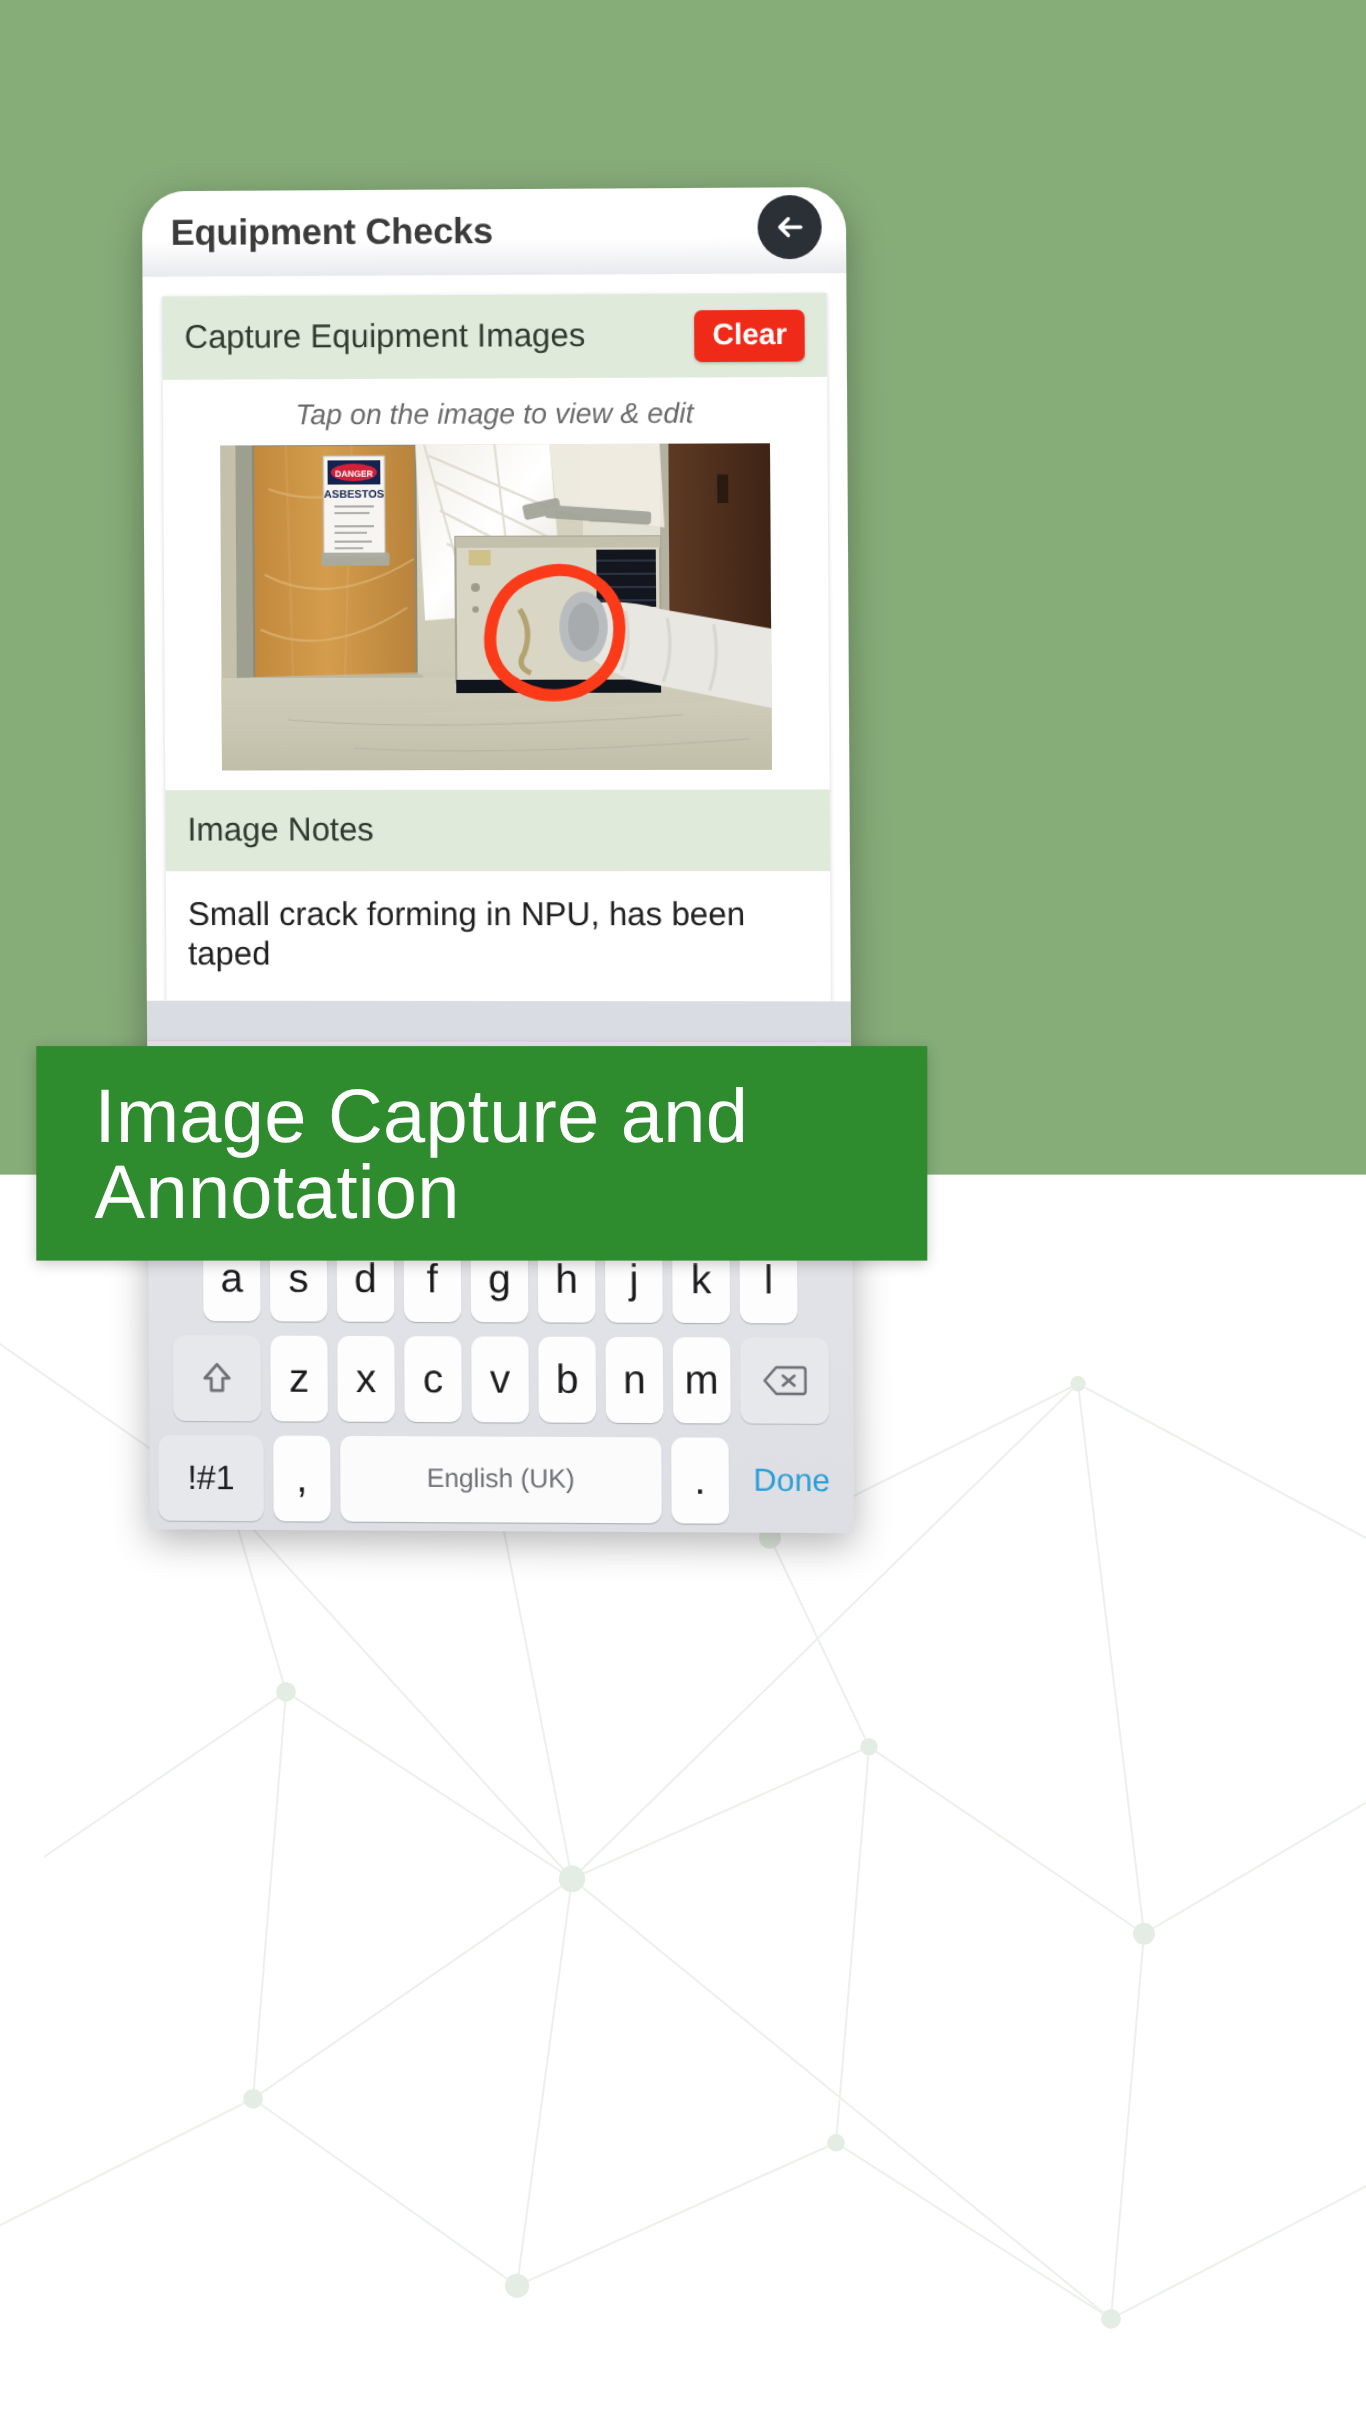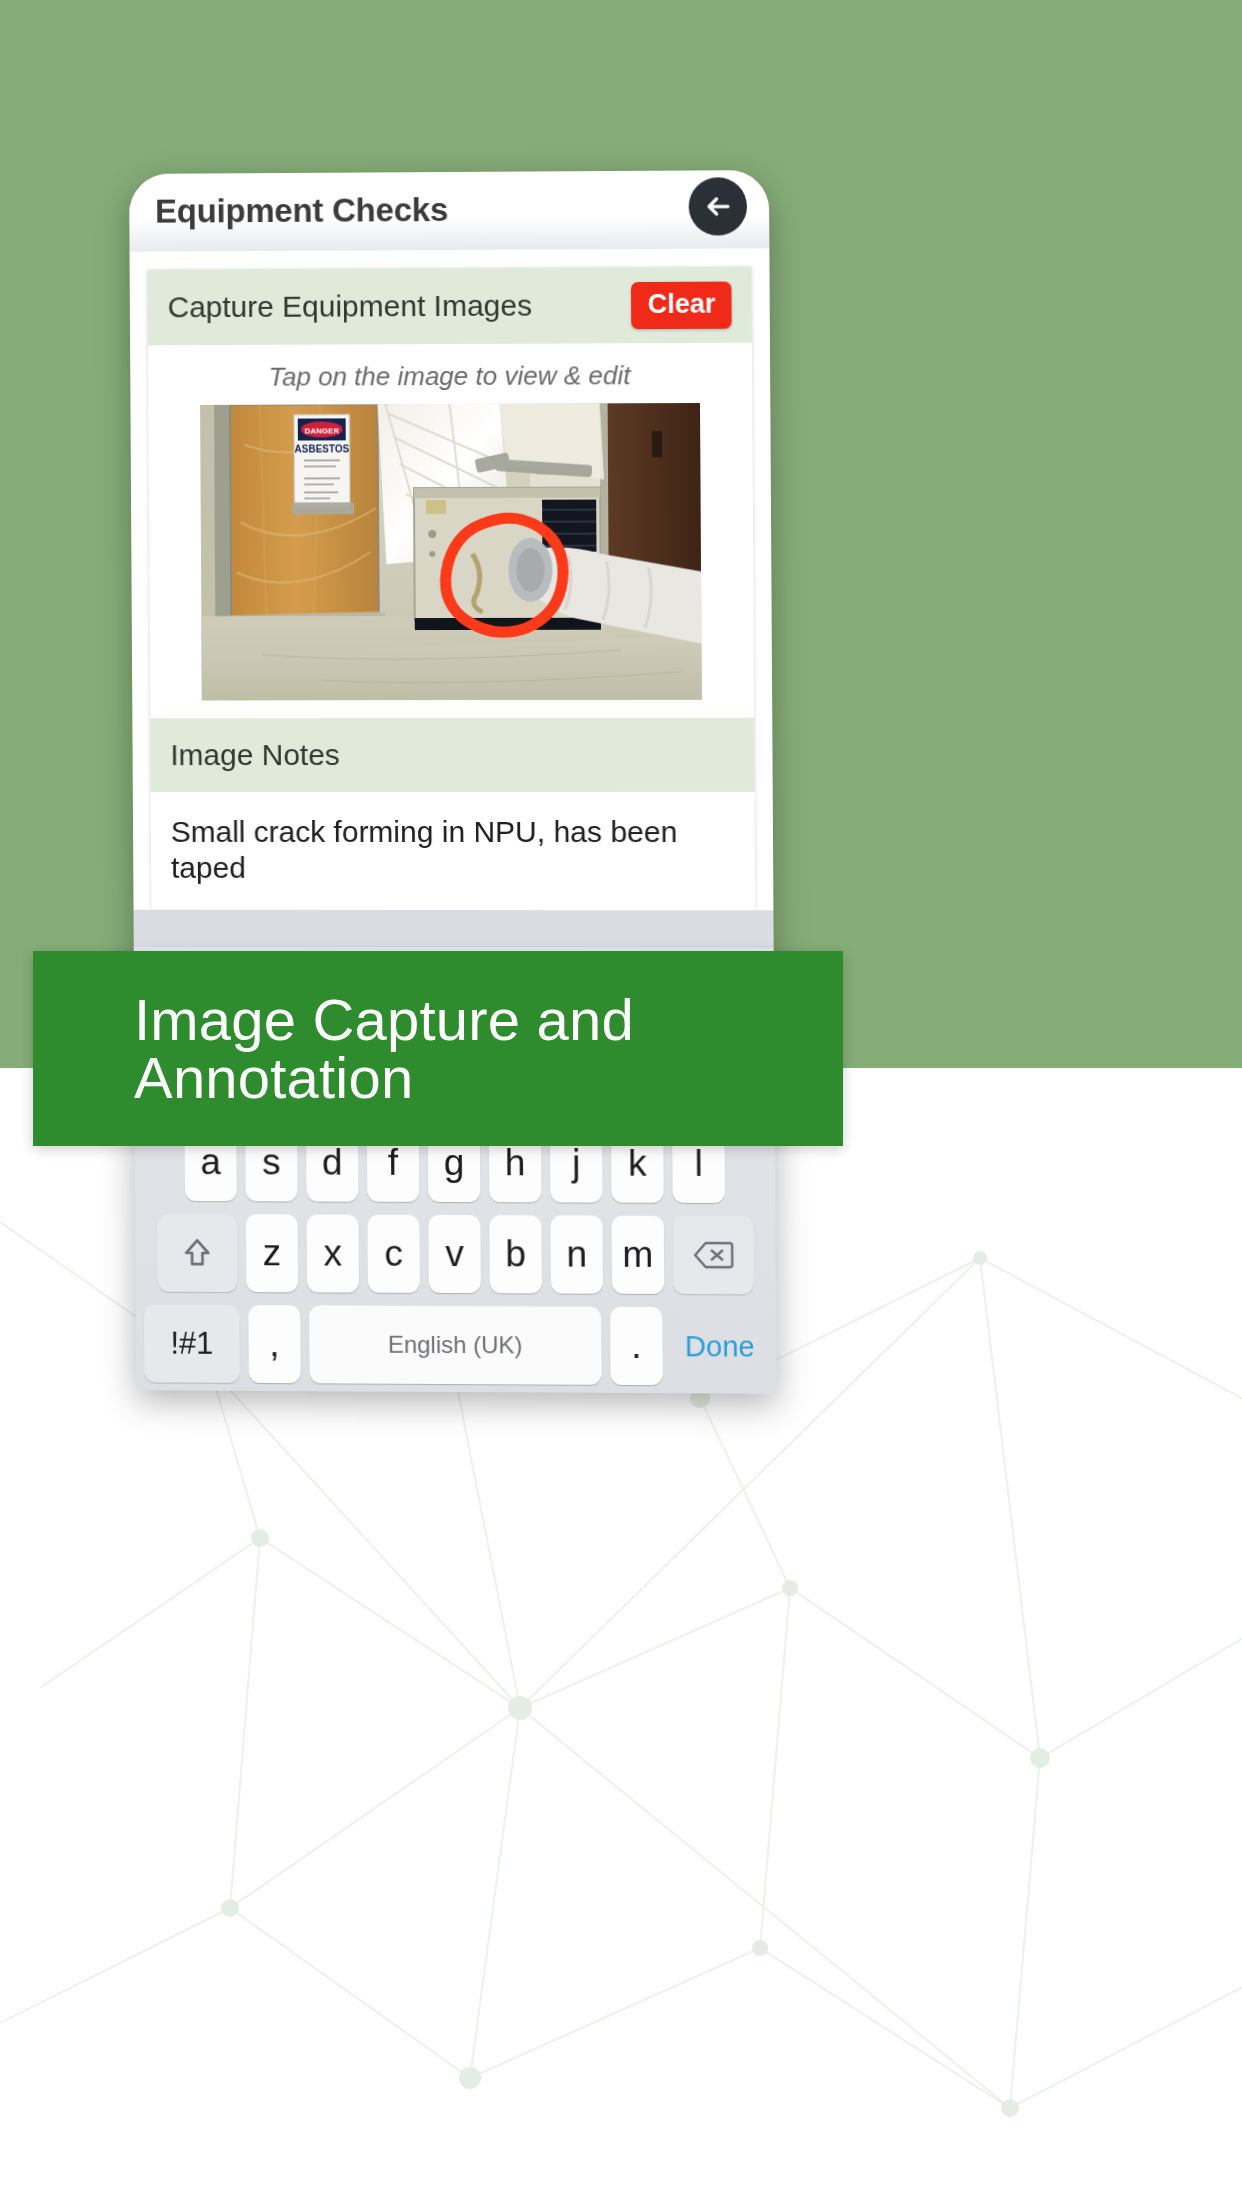--- a/index.html
+++ b/index.html
@@ -133,22 +133,22 @@
   .row-shift .key.mod{width:80px;}
 
   
   .banner{
     position:absolute;left:33px;top:951px;width:810px;height:195px;
     background:#2e8b2e;
     display:flex;align-items:center;
     box-shadow:0 3px 12px rgba(0,0,0,.20);
   }
   .banner-text{
-    color:#ffffff;font-size:58px;font-weight:normal;
-    padding-left:53px;letter-spacing:.2px;line-height:1;margin-left:48px;
+    color:#ffffff;font-size:69px;font-weight:normal;
+    padding-left:53px;letter-spacing:.2px;line-height:1;
   }
 </style>
 </head>
 <body>
 
 <div class="bg-root">
   <div class="bg-top"></div>
   <div class="bg-bottom">
     <svg class="netsvg" viewBox="0 0 1242 1140">
       <g stroke="#dfe6de" stroke-width="2" fill="none">

